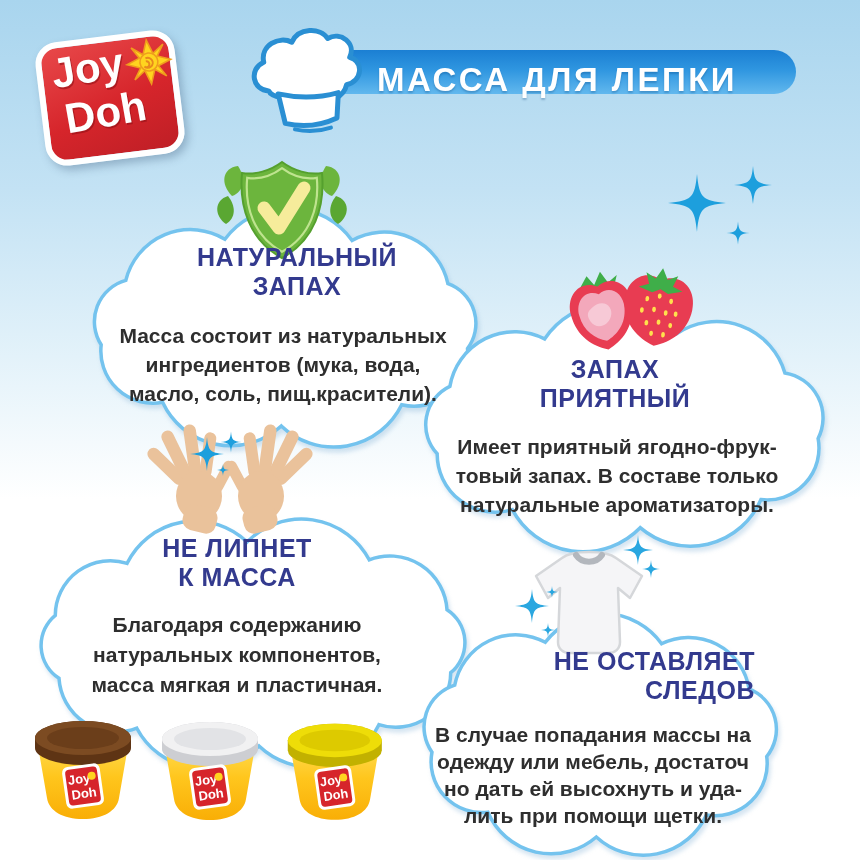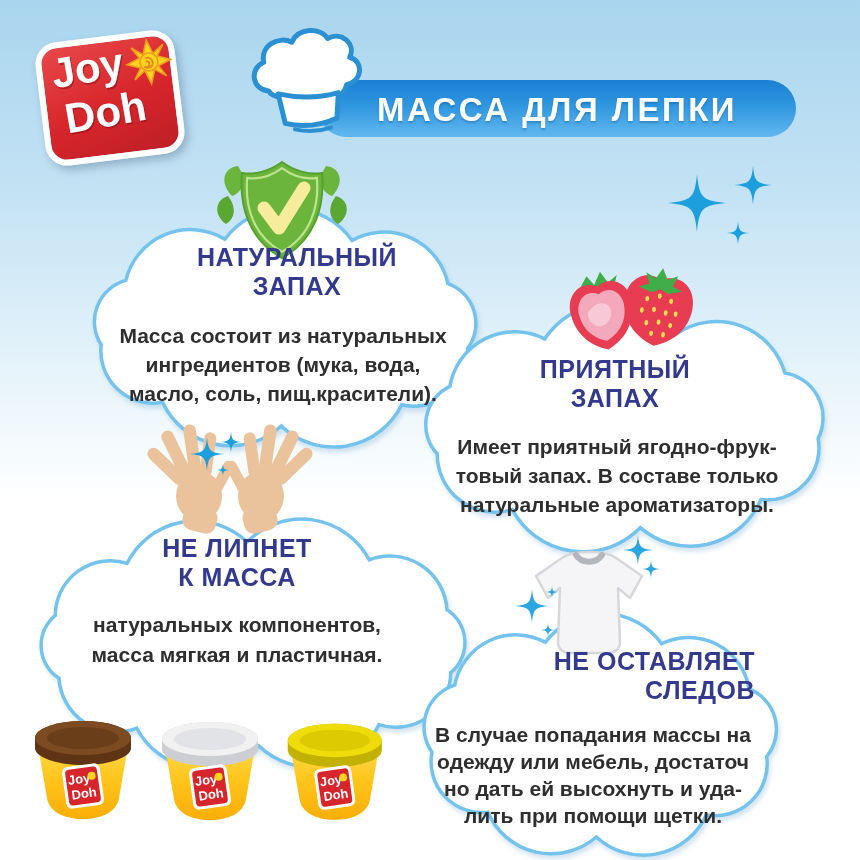--- a/index.html
+++ b/index.html
@@ -1,20 +1,20 @@
 <!DOCTYPE html>
 <html><head>
 <meta charset="utf-8">
 <style>
   html,body{margin:0;padding:0;background:#fff;}
   .stage{position:relative;width:860px;height:860px;overflow:hidden;
     font-family:"Liberation Sans",sans-serif;
     background:linear-gradient(180deg,#a9d5ee 0%,#c3e2f4 22%,#e9f5fb 45%,#ffffff 58%,#ffffff 100%);}
   
-  .banner{position:absolute;left:318px;top:80px;width:478px;height:57px;border-radius:29px;
+  .banner{position:absolute;left:318px;top:50px;width:478px;height:44px;border-radius:29px;
     background:linear-gradient(180deg,#1b7fd3 0%,#2f96e0 45%,#62b8ee 100%);z-index:1;}
   .banner-title{display:block;width:100%;height:57px;line-height:59px;text-align:center;
     color:#ffffff;font-size:33px;font-weight:800;letter-spacing:2.5px;
     text-shadow:0 2px 2px rgba(0,60,120,.28);}
   
   #scene{position:absolute;left:0;top:0;width:860px;height:860px;z-index:2;}
   .cloud{fill:#ffffff;stroke:#74c3ee;stroke-width:3.5;
     filter:drop-shadow(2px 4px 2px rgba(120,170,210,.30));}
   
   .overlay{position:absolute;left:0;top:0;width:860px;height:860px;z-index:3;pointer-events:none;}
@@ -190,34 +190,35 @@
       <div>НАТУРАЛЬНЫЙ</div>
       <div>ЗАПАХ</div>
     </div>
     <div class="card-body b1">
       <div>Масса состоит из натуральных</div>
       <div>ингредиентов (мука, вода,</div>
       <div>масло, соль, пищ.красители).</div>
     </div>
 
     <div class="card-title t2">
+      <div>ЗАПАХ</div>
       <div>ПРИЯТНЫЙ</div>
-      <div>ЗАПАХ</div>
     </div>
     <div class="card-body b2">
       <div>Имеет приятный ягодно-фрук-</div>
       <div>товый запах. В составе только</div>
       <div>натуральные ароматизаторы.</div>
     </div>
 
     <div class="card-title t3">
       <div>НЕ ЛИПНЕТ</div>
       <div>К МАССА</div>
     </div>
     <div class="card-body b3">
+      <div>Благодаря содержанию</div>
       <div>натуральных компонентов,</div>
       <div>масса мягкая и пластичная.</div>
     </div>
 
     <div class="card-title t4">
       <div>НЕ ОСТАВЛЯЕТ</div>
       <div>СЛЕДОВ</div>
     </div>
     <div class="card-body b4">
       <div>В случае попадания массы на</div>

